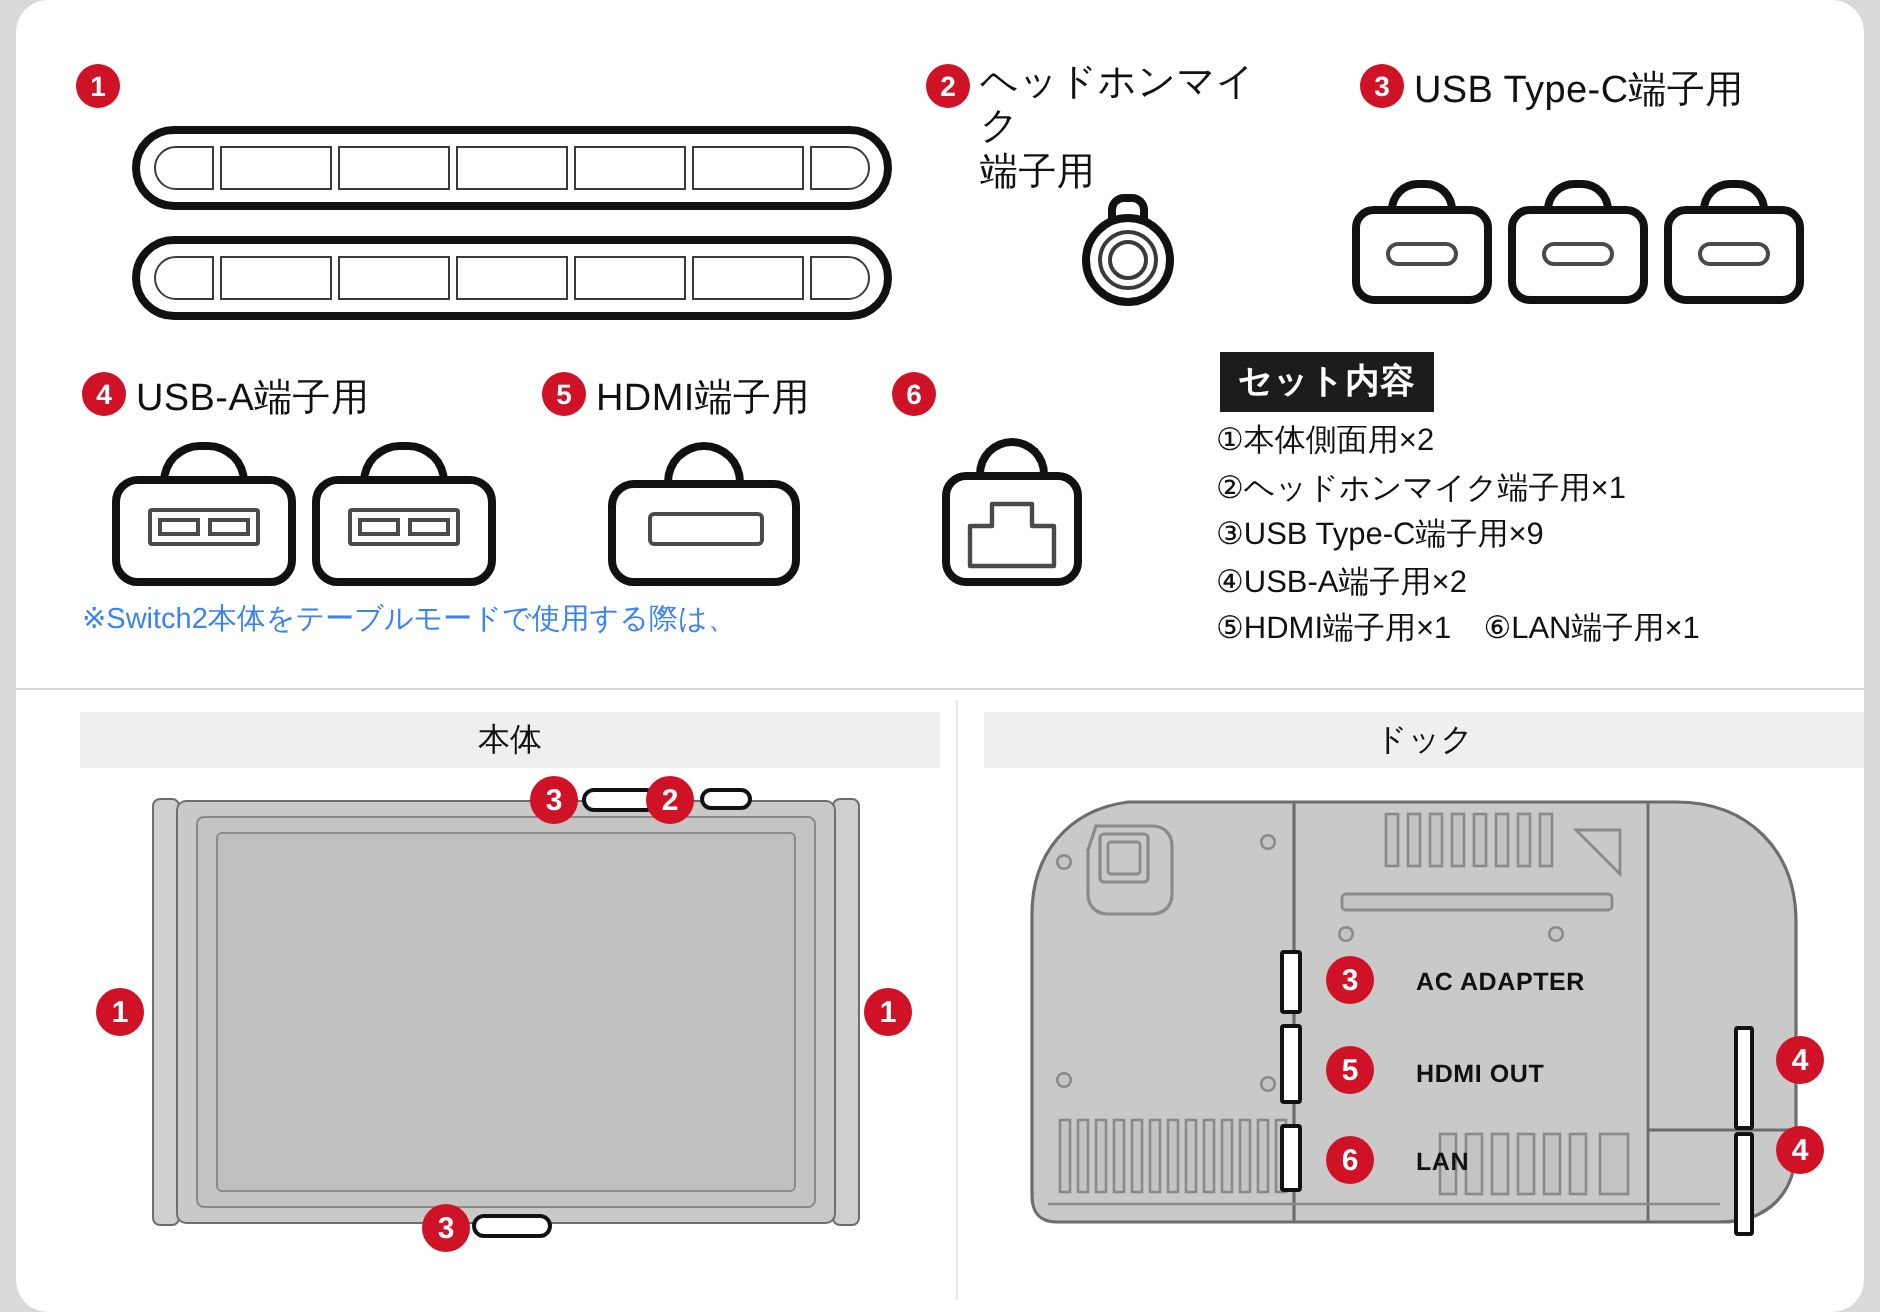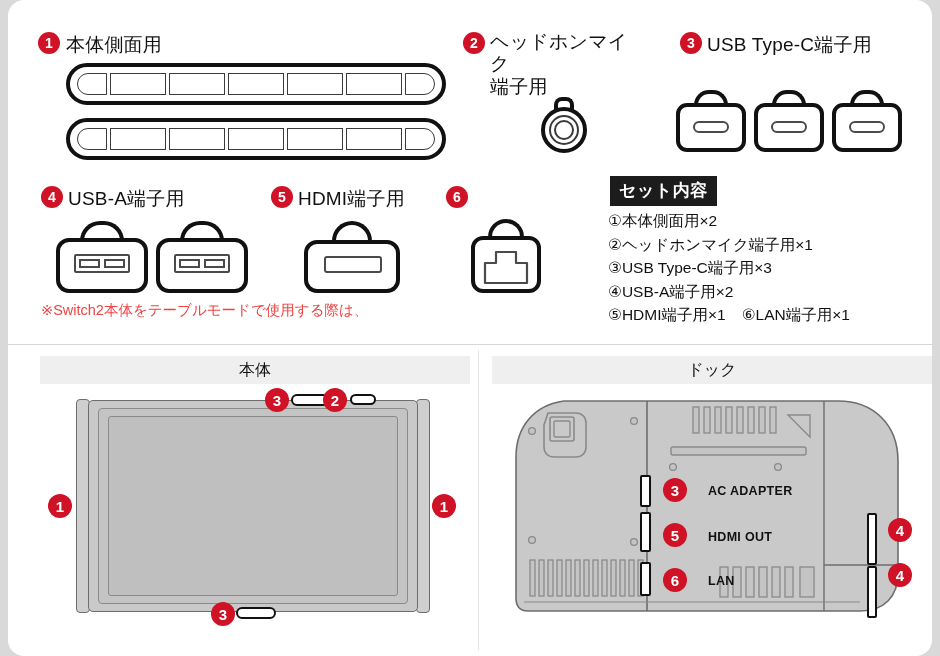--- a/index.html
+++ b/index.html
@@ -58,21 +58,21 @@
   }
   .hp-ring{position:absolute;box-sizing:border-box;border-radius:50%;background:#fff;}
   .hp-tab{
     position:absolute;left:50%;transform:translateX(-50%);
     box-sizing:border-box;border:4px solid #111;border-bottom:none;
     border-radius:8px 8px 0 0;background:#fff;
   }
 
   
   .note{
-    position:absolute;font-size:14.5px;color:#ef4444;line-height:1.45;white-space:nowrap;
+    position:absolute;font-size:14.5px;color:#3b82f6;line-height:1.45;white-space:nowrap;
   }
   
   .set-head{
     position:absolute;background:#1c1c1c;color:#fff;font-weight:bold;
     font-size:17px;padding:3px 9px 4px 9px;letter-spacing:.5px;
   }
   .set-list{position:absolute;font-size:15.5px;color:#111;line-height:1.52;white-space:nowrap;}
   .set-list div{white-space:nowrap;}
   .set-list .gap{display:inline-block;width:16px;}
 
@@ -109,21 +109,20 @@
     background:#fff;border-radius:2px;
   }
   .dock-label{position:absolute;font-size:12.5px;color:#111;font-weight:bold;white-space:nowrap;letter-spacing:.3px;}
 </style>
 </head>
 <body>
 
 <div id="card">
 
   <div class="badge b22" style="left:30px;top:32px;">1</div>
-  <div class="sect-title" style="left:58px;top:32px;">本体側面用</div>
 
   <div class="rail" style="left:58px;top:63px;width:380px;height:42px;">
     <div class="seg lcap"></div>
     <div class="seg mid"></div>
     <div class="seg mid"></div>
     <div class="seg mid"></div>
     <div class="seg mid"></div>
     <div class="seg mid"></div>
     <div class="seg rcap"></div>
   </div>
@@ -206,21 +205,21 @@
       <path d="M2 34 L2 14 L13 14 L13 3 L33 3 L33 14 L44 14 L44 34 Z" fill="#fff" stroke="#4a4a4a" stroke-width="2.2" stroke-linejoin="round"></path>
     </svg>
   </div>
 
   <div class="note" style="left:33px;top:300px;">※Switch2本体をテーブルモードで使用する際は、</div>
 
   <div class="set-head" style="left:602px;top:176px;">セット内容</div>
   <div class="set-list" style="left:600px;top:209px;">
     <div>①本体側面用×2</div>
     <div>②ヘッドホンマイク端子用×1</div>
-    <div>③USB Type-C端子用×3</div>
+    <div>③USB Type-C端子用×9</div>
     <div>④USB-A端子用×2</div>
     <div>
       <span>⑤HDMI端子用×1</span><span class="gap"></span><span>⑥LAN端子用×1</span>
     </div>
   </div>
 
   <div class="divider" style="left:0px;top:344px;width:924px;height:1px;"></div>
   <div class="divider" style="left:470px;top:350px;width:1px;height:300px;background:#e6e6e6;"></div>
 
   <div class="phead" style="left:32px;top:356px;width:430px;height:28px;">本体</div>

